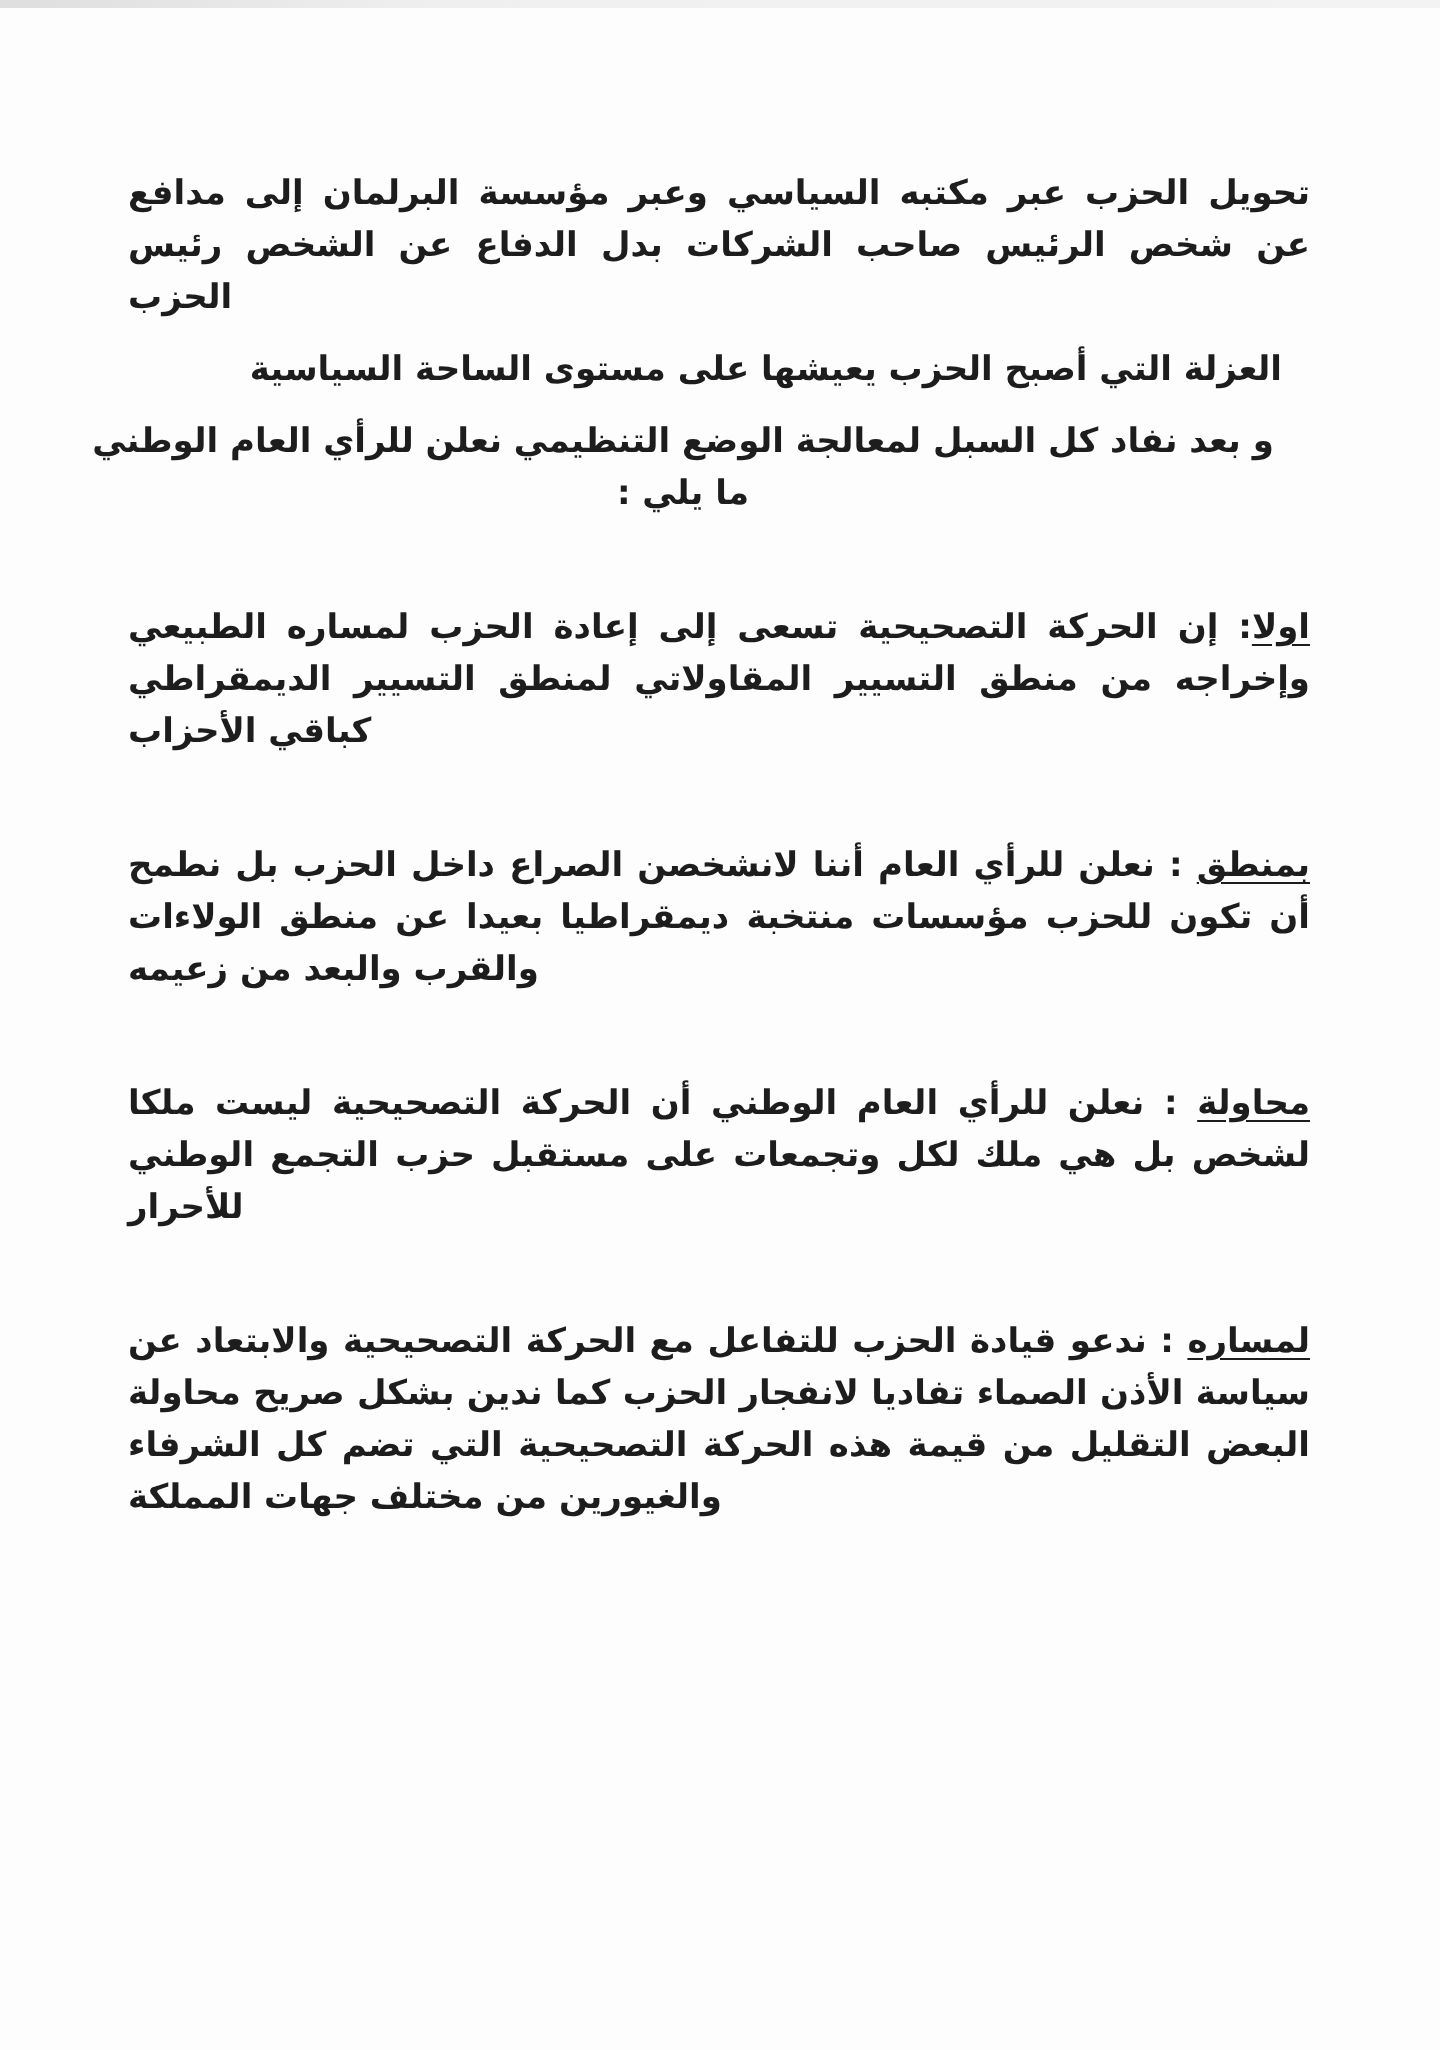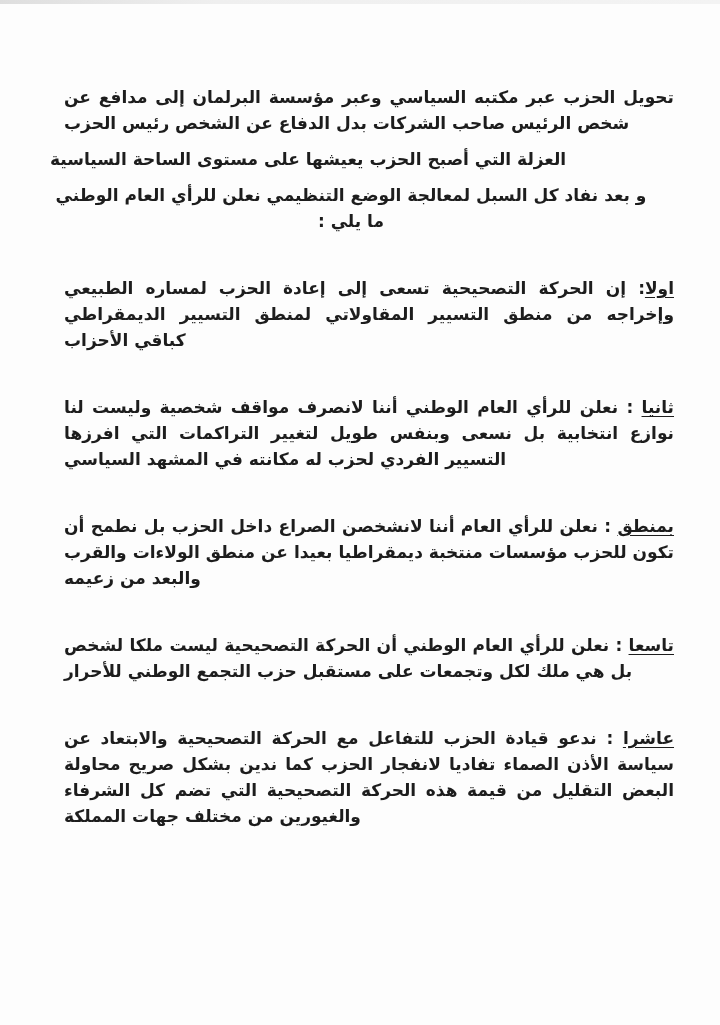--- a/index.html
+++ b/index.html
@@ -14,48 +14,47 @@
     width: 720px; height: 1025px;
     background: #fdfdfd;
     direction: rtl;
     overflow: hidden;
   }
   .page-top-edge {
     position: absolute; top: 0; left: 0; right: 0; height: 4px;
     background: linear-gradient(90deg, #dedede, #efefef 30%, #f3f3f3);
   }
   .content {
-    padding: 84px 46px 0 64px;
+    padding: 84px 65px 0 64px;
     color: #1d1d1d;
     font-size: 17px;
     line-height: 26px;
     font-weight: 700;
   }
   .para { margin: 0 0 10px 0; }
   
   .intro-0 { text-align: justify; text-align-last: left; }
-  .intro-1 { text-align: left; transform: translateX(-14px); }
+  .intro-1 { text-align: right; transform: translateX(-14px); }
   .intro-2 { text-align: center; transform: translateX(-18px); }
   
   .item { text-align: justify; text-align-last: left; margin-bottom: 8px; margin-top: 41px; }
   .ordinal { text-decoration: underline; text-underline-offset: 3px; }
 </style>
 </head>
 <body>
 
 <div class="page">
   <div class="page-top-edge"></div>
   <div class="content">
     <section id="intro-section">
         <p class="para intro-0">تحويل الحزب عبر مكتبه السياسي وعبر مؤسسة البرلمان إلى مدافع عن  شخص الرئيس صاحب الشركات بدل الدفاع عن الشخص رئيس الحزب</p>
         <p class="para intro-1">العزلة التي أصبح الحزب يعيشها على مستوى الساحة السياسية</p>
         <p class="para intro-2">و بعد نفاد كل السبل لمعالجة الوضع التنظيمي نعلن للرأي العام الوطني ما يلي :</p>
       </section>
     <section id="statement-list">
         <p class="para item"><span class="ordinal">اولا</span><span>: </span><span>إن الحركة التصحيحية تسعى إلى إعادة الحزب لمساره الطبيعي وإخراجه من منطق التسيير المقاولاتي لمنطق التسيير الديمقراطي كباقي الأحزاب</span></p>
-        <p class="para item"><span class="ordinal">ثانيا</span><span> : </span><span>نعلن للرأي العام الوطني أننا لانصرف مواقف شخصية وليست لنا نوازع انتخابية بل نسعى وبنفس طويل لتغيير التراكمات التي افرزها التسيير الفردي لحزب له مكانته في المشهد السياسي</span></p>
         <p class="para item"><span class="ordinal">بمنطق</span><span> : </span><span>نعلن للرأي العام أننا لانشخصن الصراع داخل الحزب بل نطمح أن تكون للحزب مؤسسات منتخبة ديمقراطيا بعيدا عن منطق الولاءات والقرب والبعد من زعيمه</span></p>
-        <p class="para item"><span class="ordinal">تاسعا</span><span> : </span><span>نعلن للرأي العام الوطني أن الحركة التصحيحية ليست ملكا لشخص بل هي ملك لكل وتجمعات على مستقبل حزب التجمع الوطني للأحرار</span></p>
-        <p class="para item"><span class="ordinal">عاشرا</span><span> : </span><span>ندعو قيادة الحزب للتفاعل مع الحركة التصحيحية والابتعاد عن سياسة الأذن الصماء تفاديا لانفجار الحزب كما ندين بشكل صريح محاولة البعض التقليل من قيمة هذه الحركة التصحيحية التي تضم كل الشرفاء والغيورين من مختلف جهات المملكة</span></p>
+        <p class="para item"><span class="ordinal">محاولة</span><span> : </span><span>نعلن للرأي العام الوطني أن الحركة التصحيحية ليست ملكا لشخص بل هي ملك لكل وتجمعات على مستقبل حزب التجمع الوطني للأحرار</span></p>
+        <p class="para item"><span class="ordinal">لمساره</span><span> : </span><span>ندعو قيادة الحزب للتفاعل مع الحركة التصحيحية والابتعاد عن سياسة الأذن الصماء تفاديا لانفجار الحزب كما ندين بشكل صريح محاولة البعض التقليل من قيمة هذه الحركة التصحيحية التي تضم كل الشرفاء والغيورين من مختلف جهات المملكة</span></p>
       </section>
 
   </div>
 </div>
 
 </body></html>

